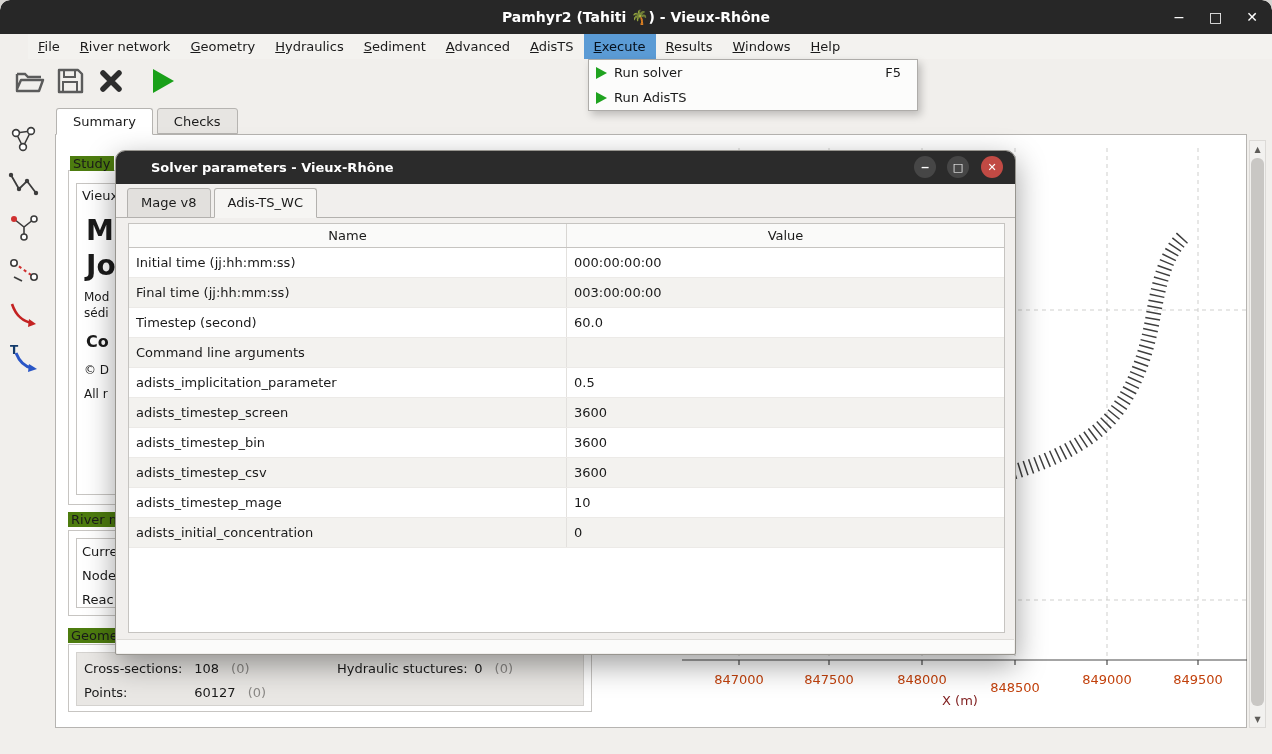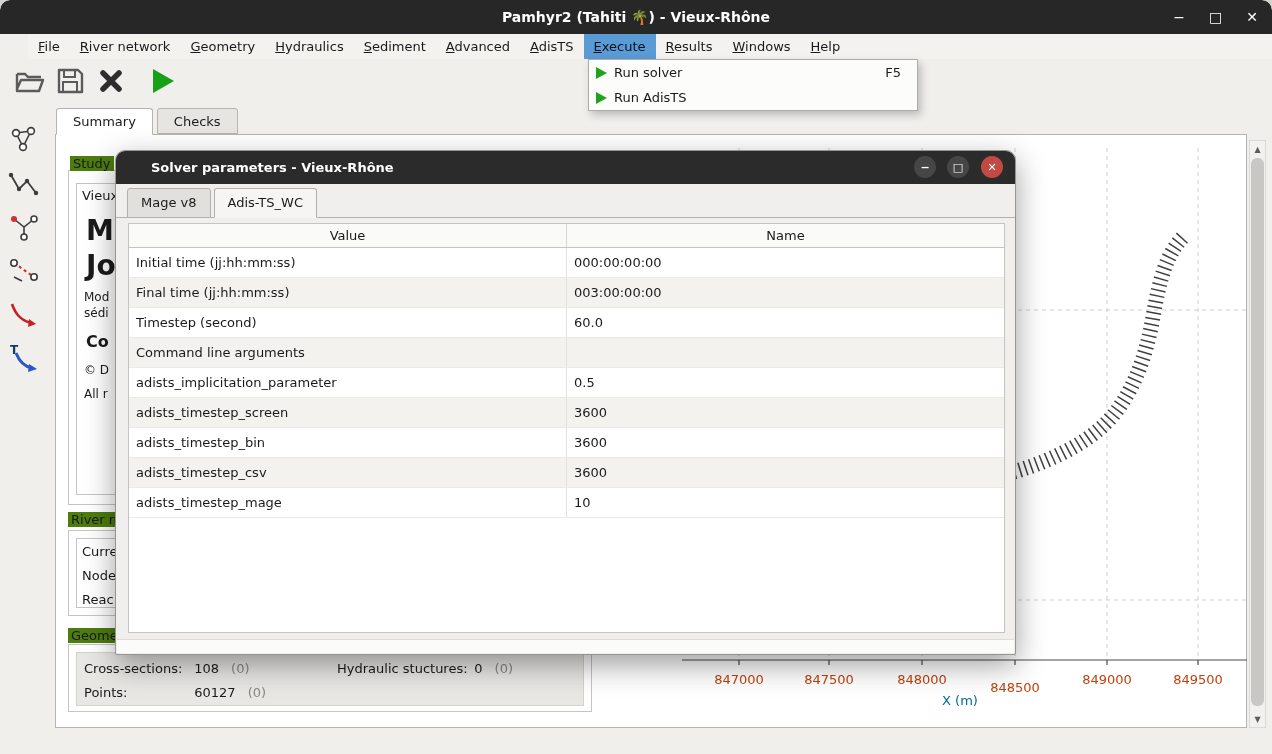--- a/index.html
+++ b/index.html
@@ -44,21 +44,21 @@
   .h-mid { font-size:16px; font-weight:bold; }
   .small { font-size:12px; }
   .geo-panel { position:absolute; left:76px; top:652px; width:508px; height:54px; background:#e9e7e4; border:1px solid #d4d2cf; z-index:2; }
   .geo-row { position:absolute; white-space:nowrap; z-index:3; }
   .geo-label { display:inline-block; }
   .geo-extra { color:#8a8885; margin-left:8px; }
 
   
   .plot-svg { position:absolute; left:597px; top:140px; z-index:1; }
   .xtick { position:absolute; top:672px; transform:translateX(-50%); font-size:13px; color:#c2410c; z-index:2; }
-  .xlabel { position:absolute; top:693px; transform:translateX(-50%); font-size:13px; color:#0369a1; z-index:2; }
+  .xlabel { position:absolute; top:693px; transform:translateX(-50%); font-size:13px; color:#7f1d1d; z-index:2; }
 
   
   .scrollbar { position:absolute; right:6px; top:140px; width:17px; height:588px; background:#f2f1ef; border:1px solid #dcdad7; z-index:4; }
   .sb-arrow { position:absolute; left:0; width:15px; height:16px; display:flex; align-items:center; justify-content:center; font-size:8px; color:#5e5c59; }
   .sb-up { top:0; } .sb-down { bottom:0; }
   .sb-thumb { position:absolute; left:1px; top:17px; width:13px; height:548px; background:#c9c7c4; border-radius:6px; }
 
   
   .dialog { position:absolute; left:115px; top:150px; width:901px; height:505px; background:#f1efed; border:1px solid #97958f;
             border-radius:10px 10px 2px 2px; box-shadow:0 10px 30px rgba(0,0,0,.38); z-index:50; }
@@ -270,22 +270,22 @@
       <div class="dlg-btn dlg-max">□</div>
       <div class="dlg-btn dlg-close">✕</div>
     </div>
     <div class="dlg-tabs">
       <div class="dlg-tab">Mage v8</div>
       <div class="dlg-tab active">Adis-TS_WC</div>
     </div>
     <div class="dlg-tabline"></div>
     <div class="dlg-table">
       <div class="thead">
+        <div class="th">Name</div>
         <div class="th">Value</div>
-        <div class="th">Name</div>
       </div>
       <div class="tbody">
         <div class="tr">
           <div class="td">Initial time (jj:hh:mm:ss)</div>
           <div class="td">000:00:00:00</div>
         </div>
         <div class="tr">
           <div class="td">Final time (jj:hh:mm:ss)</div>
           <div class="td">003:00:00:00</div>
         </div>
@@ -309,20 +309,24 @@
           <div class="td">adists_timestep_bin</div>
           <div class="td">3600</div>
         </div>
         <div class="tr">
           <div class="td">adists_timestep_csv</div>
           <div class="td">3600</div>
         </div>
         <div class="tr">
           <div class="td">adists_timestep_mage</div>
           <div class="td">10</div>
+        </div>
+        <div class="tr">
+          <div class="td">adists_initial_concentration</div>
+          <div class="td">0</div>
         </div>
       </div>
     </div>
     <div class="dlg-bottom"></div>
   </div>
 
   <div class="dropdown">
     <div class="dd-item">
       <span class="dd-icon">
           <span class="dd-play"></span>

